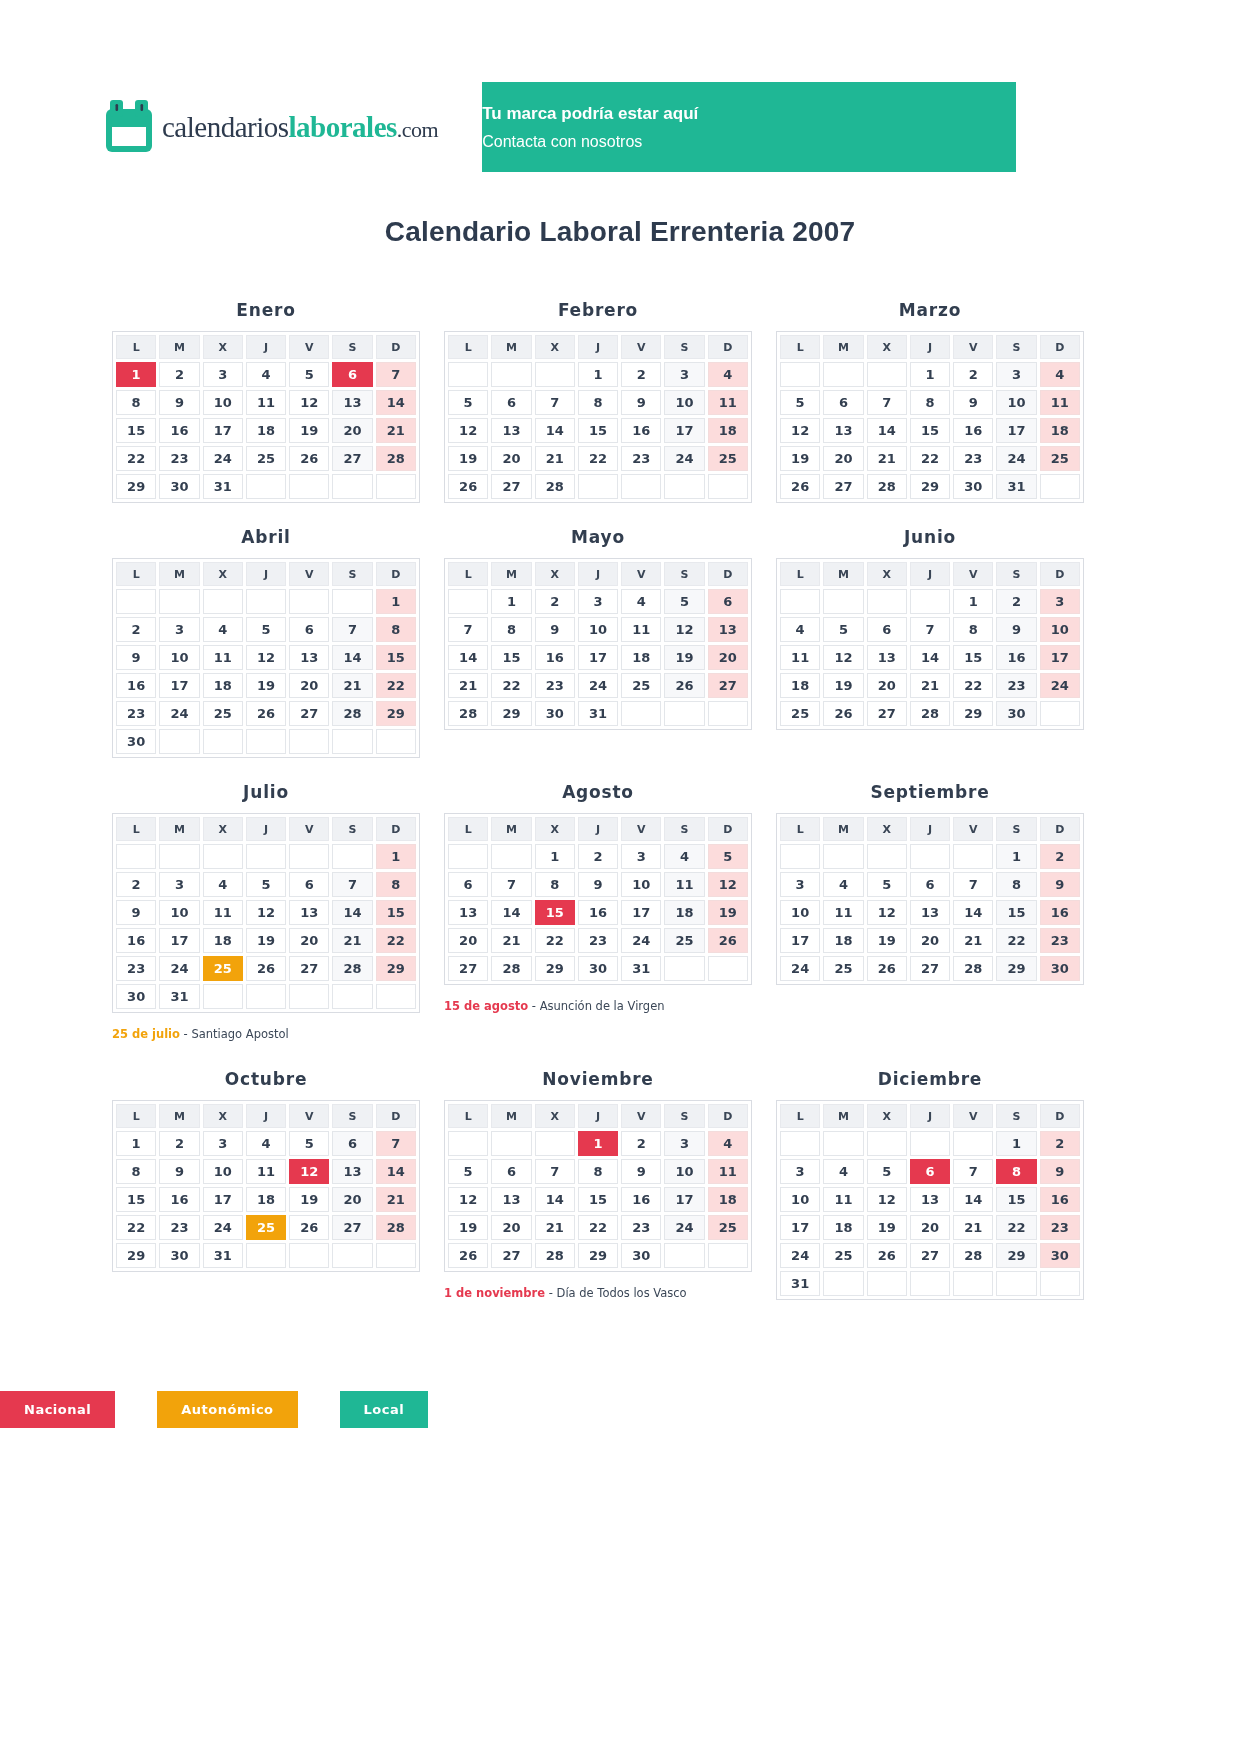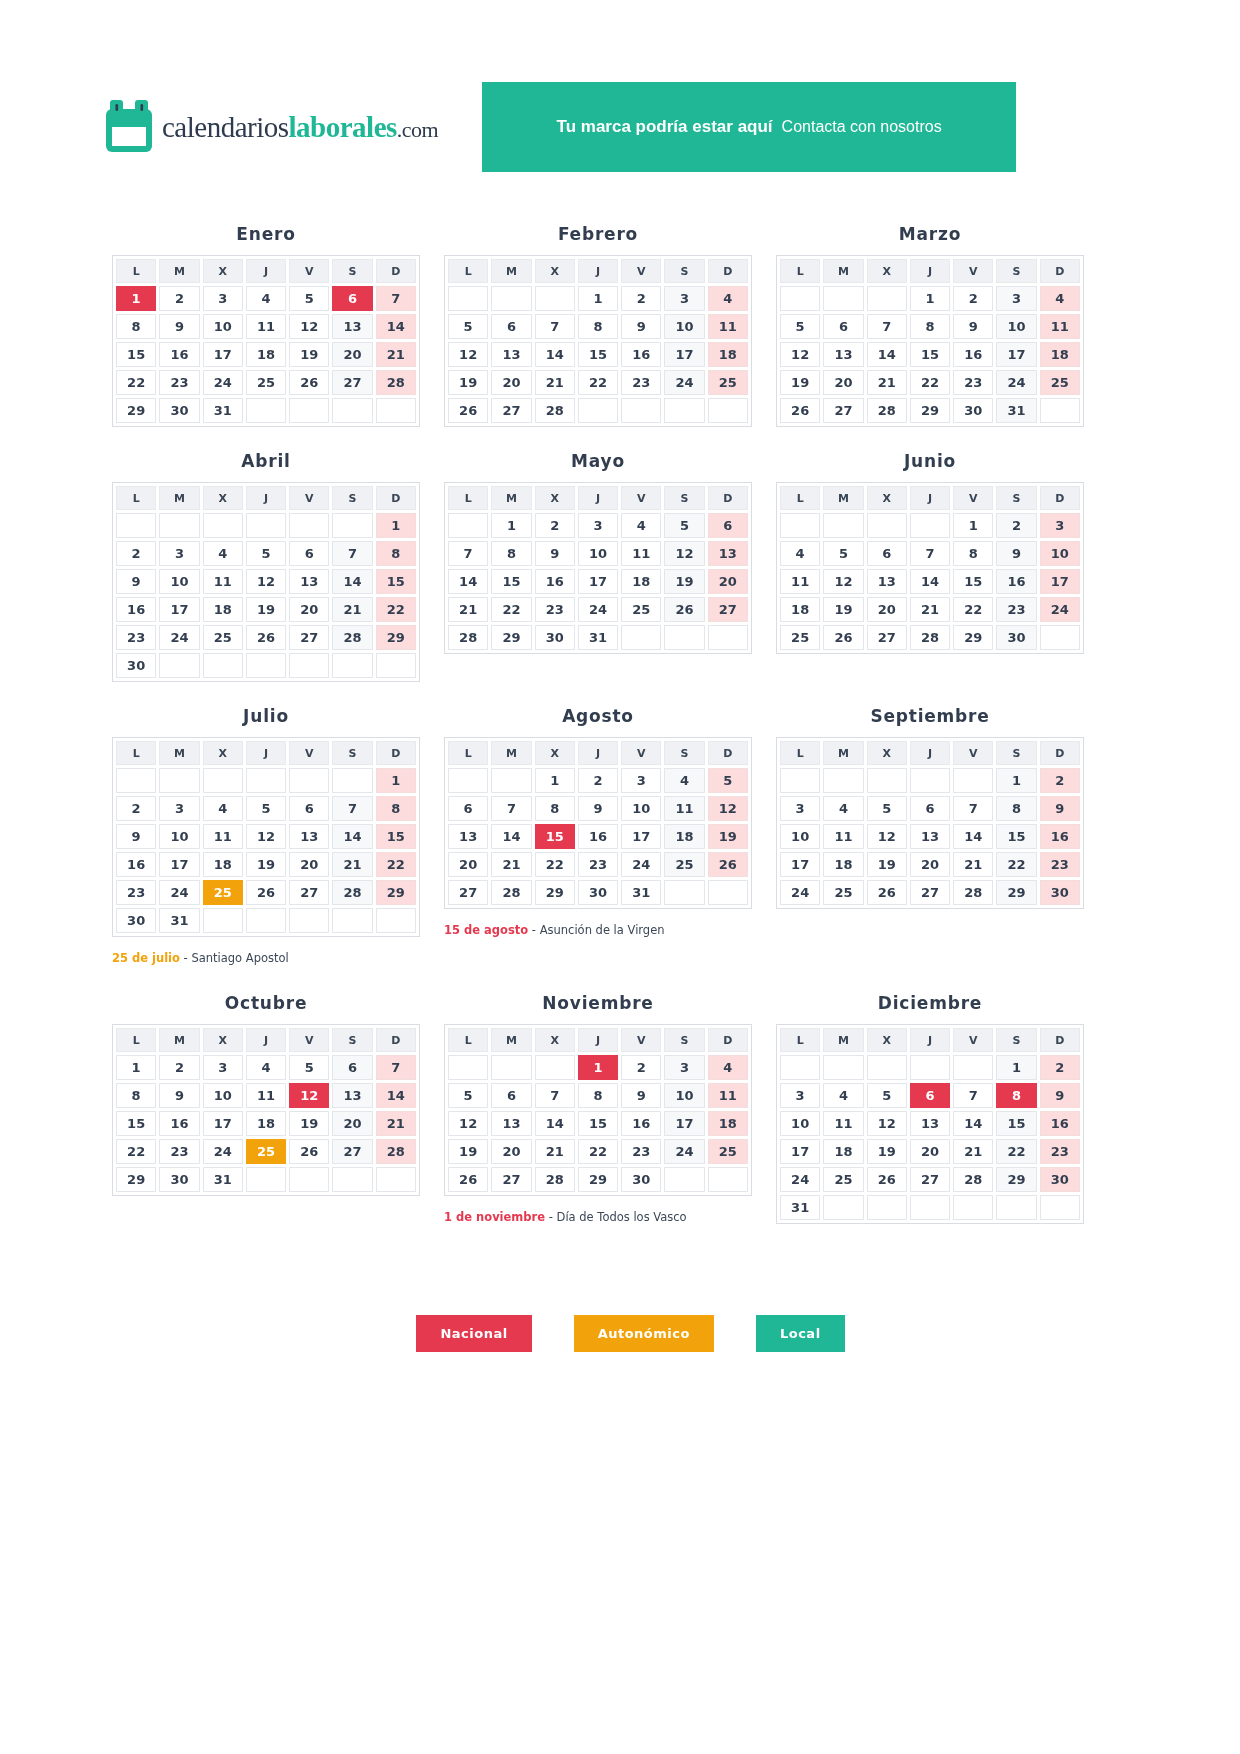--- a/index.html
+++ b/index.html
@@ -23,21 +23,21 @@
   .page{padding-top:82px;}
 
   
   .header{width:912px;margin-left:104px;display:flex;justify-content:space-between;align-items:center;}
   .logo{display:flex;align-items:center;gap:8px;text-decoration:none;cursor:pointer;}
   .logo-text{font-family:Liberation Serif, serif;font-size:29px;color:var(--navy);letter-spacing:-0.5px;white-space:nowrap;}
   .logo-text .bold-teal{font-weight:bold;color:var(--local);}
   .logo-text .dotcom{font-size:22px;}
   .banner{
     width:555px;height:90px;background:var(--local);color:#fff;
-    display:flex;flex-direction:row;justify-content:center;align-items:center;gap:9px;
+    display:flex;flex-direction:column;justify-content:center;gap:9px;
     font-family:"Liberation Sans",sans-serif;cursor:pointer;margin-left:44px;
   }
   .banner .l1{font-size:17px;font-weight:bold;}
   .banner .l2{font-size:16px;}
 
   
   .page-title{
     font-family:"Liberation Sans",sans-serif;
     text-align:center;font-size:28px;font-weight:bold;color:var(--navy);
     margin:44px 0 0 0;letter-spacing:0.2px;
@@ -69,21 +69,21 @@
   table.cal td.hol-nacional{background:var(--nacional);border-color:var(--nacional);color:#fff;}
   table.cal td.hol-autonomico{background:var(--autonomico);border-color:var(--autonomico);color:#fff;}
 
   .notes{margin-top:10px;}
   .note{font-size:11.5px;color:#3b4757;line-height:1.95;font-weight:normal;}
   .note .nd{font-weight:bold;}
   .note .nd.nacional{color:var(--nacional);}
   .note .nd.autonomico{color:var(--autonomico);}
 
   
-  .legend{margin-top:86px;display:flex;justify-content:center;gap:42px;padding-bottom:120px;padding-left:21px;}
+  .legend{margin-top:86px;display:flex;justify-content:flex-start;gap:42px;padding-bottom:120px;}
   .legend-btn{
     border:none;color:#fff;font-family:"DejaVu Sans",sans-serif;
     font-size:13px;font-weight:bold;padding:11px 24px;cursor:pointer;letter-spacing:0.5px;
   }
   .legend-btn.nacional{background:var(--nacional);}
   .legend-btn.autonomico{background:var(--autonomico);}
   .legend-btn.local{background:var(--local);}
 </style>
 </head>
 <body>
@@ -103,20 +103,21 @@
         </svg>
       </span>
       <span class="logo-text"><span>calendarios</span><span class="bold-teal">laborales</span><span class="dotcom">.com</span></span>
     </a>
     <div class="banner">
       <div class="l1">Tu marca podría estar aquí</div>
       <div class="l2">Contacta con nosotros</div>
     </div>
   </div>
 
+  <h1 class="page-title">Calendario Laboral Errenteria 2007</h1>
 
   <div class="months" id="months-grid">
       <section class="month">
         <h3 class="month-title">Enero</h3>
         <table class="cal">
           <thead>
             <tr>
               <th>L</th>
               <th>M</th>
               <th>X</th>

